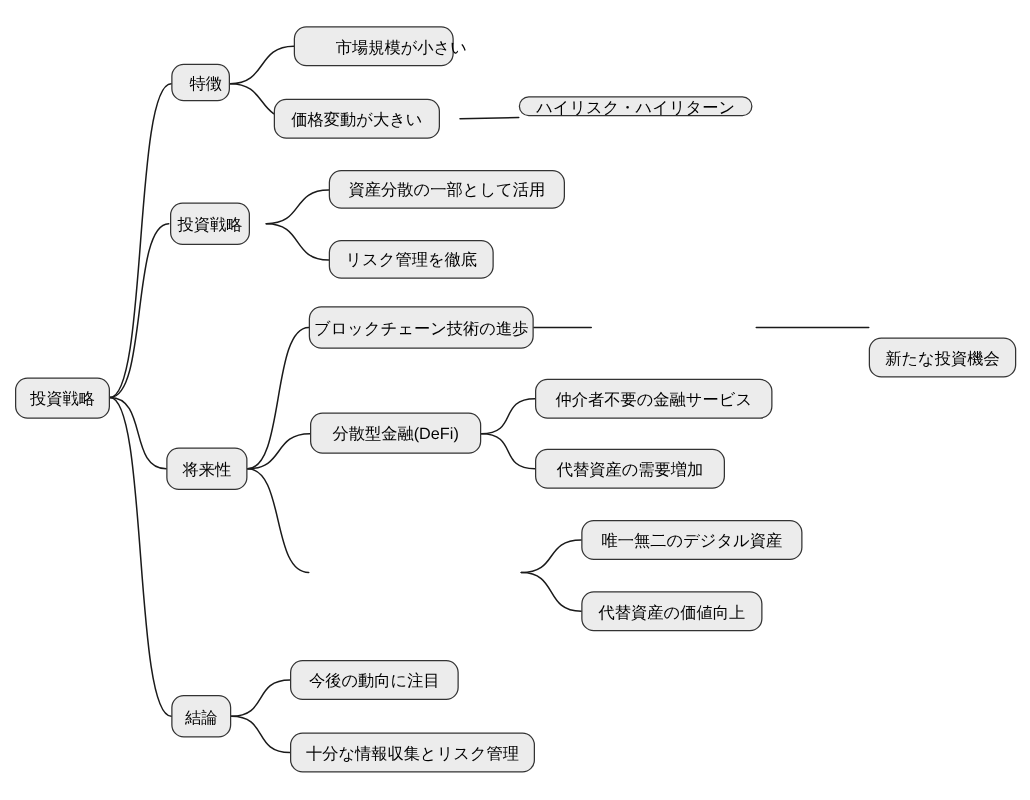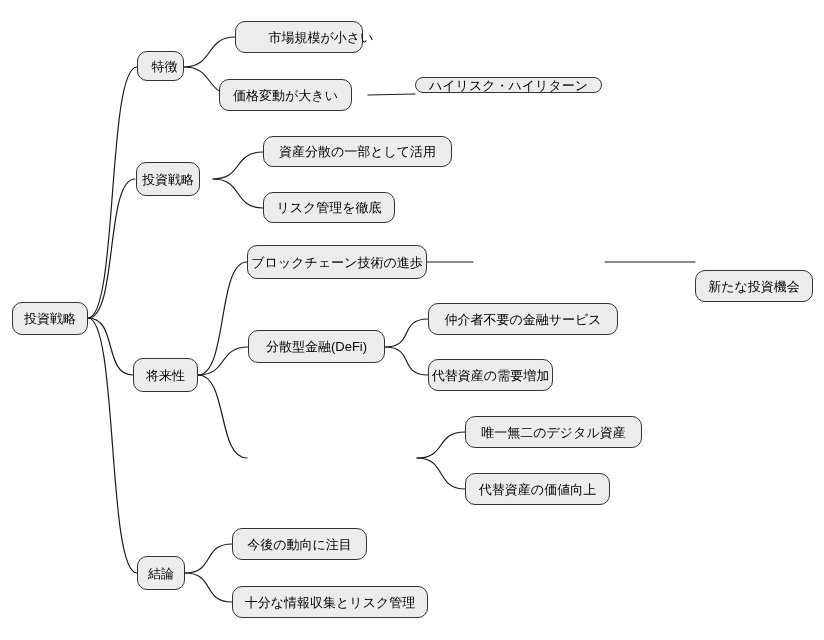--- a/index.html
+++ b/index.html
@@ -89,21 +89,21 @@
 
   <div class="node" style="left:247px; top:245px; width:180px; height:34px;">ブロックチェーン技術の進歩</div>
 
 
   <div class="node" style="left:695px; top:246px; width:118px; height:32px;margin-top:24px;">新たな投資機会</div>
 
   <div class="node" style="left:248px; top:330px; width:137px; height:33px;">分散型金融(DeFi)</div>
 
   <div class="node" style="left:428px; top:303px; width:190px; height:32px;">仲介者不要の金融サービス</div>
 
-  <div class="node" style="left:428px; top:359px; width:125px; height:32px;">代替資産の需要増加</div>
+  <div class="node" style="left:428px; top:359px; width:152px; height:32px;">代替資産の需要増加</div>
 
 
   <div class="node" style="left:465px; top:416px; width:177px; height:32px;">唯一無二のデジタル資産</div>
 
   <div class="node" style="left:465px; top:473px; width:145px; height:32px;">代替資産の価値向上</div>
 
   <div class="node" style="left:137px; top:556px; width:48px; height:34px;">結論</div>
 
   <div class="node" style="left:232px; top:586px; width:196px; height:32px;">十分な情報収集とリスク管理</div>
 

